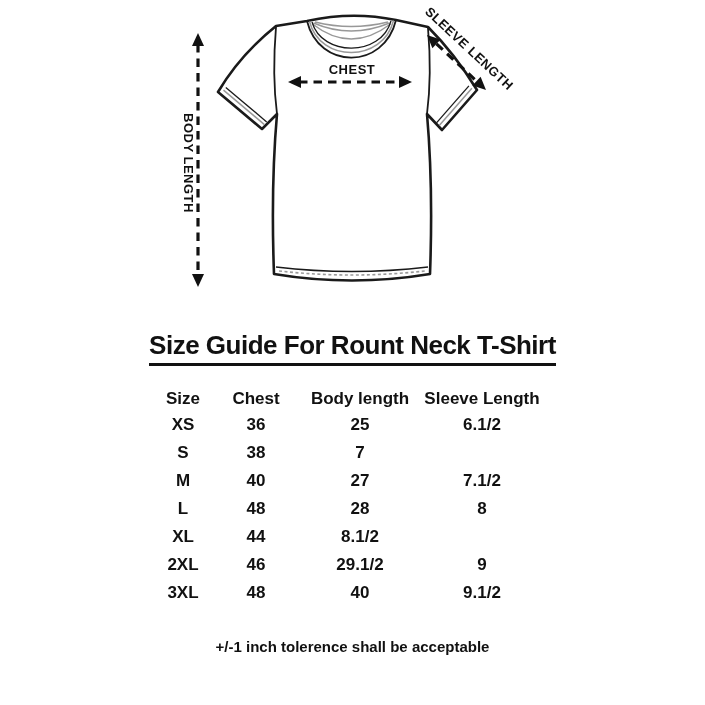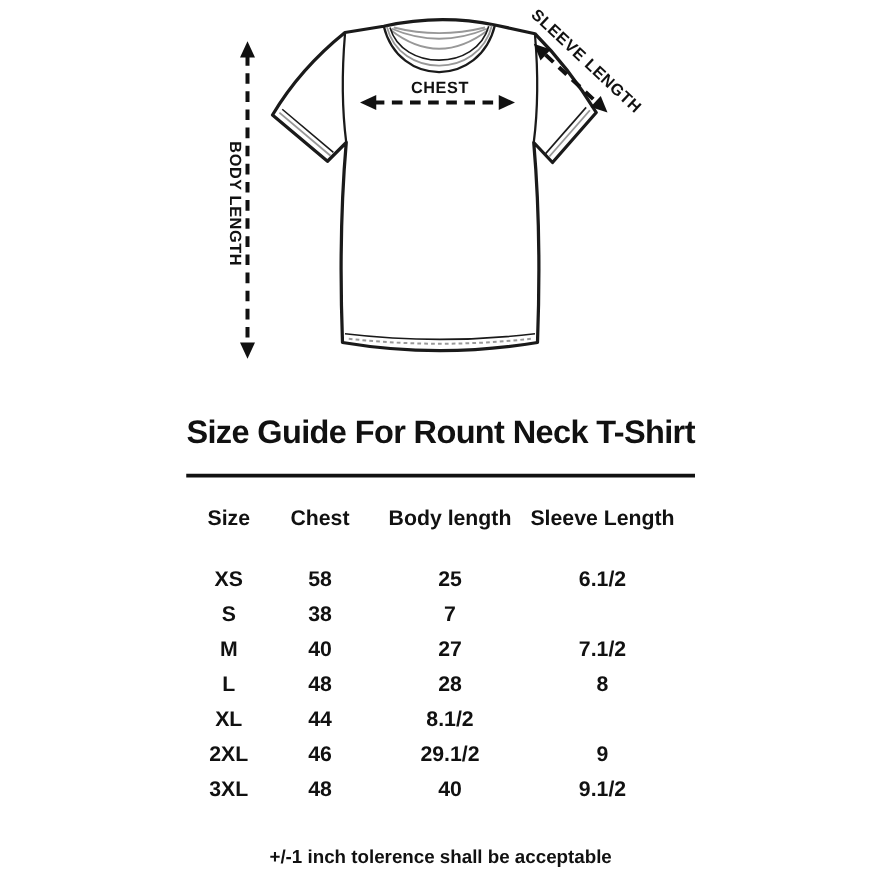--- a/index.html
+++ b/index.html
@@ -29,31 +29,31 @@
 
   .title {
     margin: 20px 0 0 0;
     text-align: center;
     font-size: 26px;
     letter-spacing: -0.5px;
   }
   .title span {
     display: inline-block;
     border-bottom: 3px solid #111111;
-    padding-bottom: 18px;
+    padding-bottom: 2px;
   }
 
   .size-table { margin: 21px 0 0 150px; width: 390px; font-size: 17px; }
   .trow {
     display: grid;
     grid-template-columns: 66px 80px 128px 116px;
     align-items: center;
     height: 28px;
   }
-  .trow.head { height: 24px; margin-bottom: 23px; }
+  .trow.head { height: 24px; margin-bottom: 0; }
   .cell { text-align: center; white-space: nowrap; }
 
   .footer { margin-top: 30px; text-align: center; font-size: 15px; line-height: 20px; }
 </style>
 </head>
 <body>
 
 <div class="page">
 
   <svg class="diagram" width="705" height="310" viewBox="0 0 705 310">
@@ -125,21 +125,21 @@
   <div class="size-table">
     <div class="trow head">
       <div class="cell">Size</div>
       <div class="cell">Chest</div>
       <div class="cell">Body length</div>
       <div class="cell">Sleeve Length</div>
     </div>
 
     <div class="trow">
       <div class="cell">XS</div>
-      <div class="cell">58</div>
+      <div class="cell">36</div>
       <div class="cell">25</div>
       <div class="cell">6.1/2</div>
     </div>
     <div class="trow">
       <div class="cell">S</div>
       <div class="cell">38</div>
       <div class="cell">7</div>
     </div>
     <div class="trow">
       <div class="cell">M</div>

